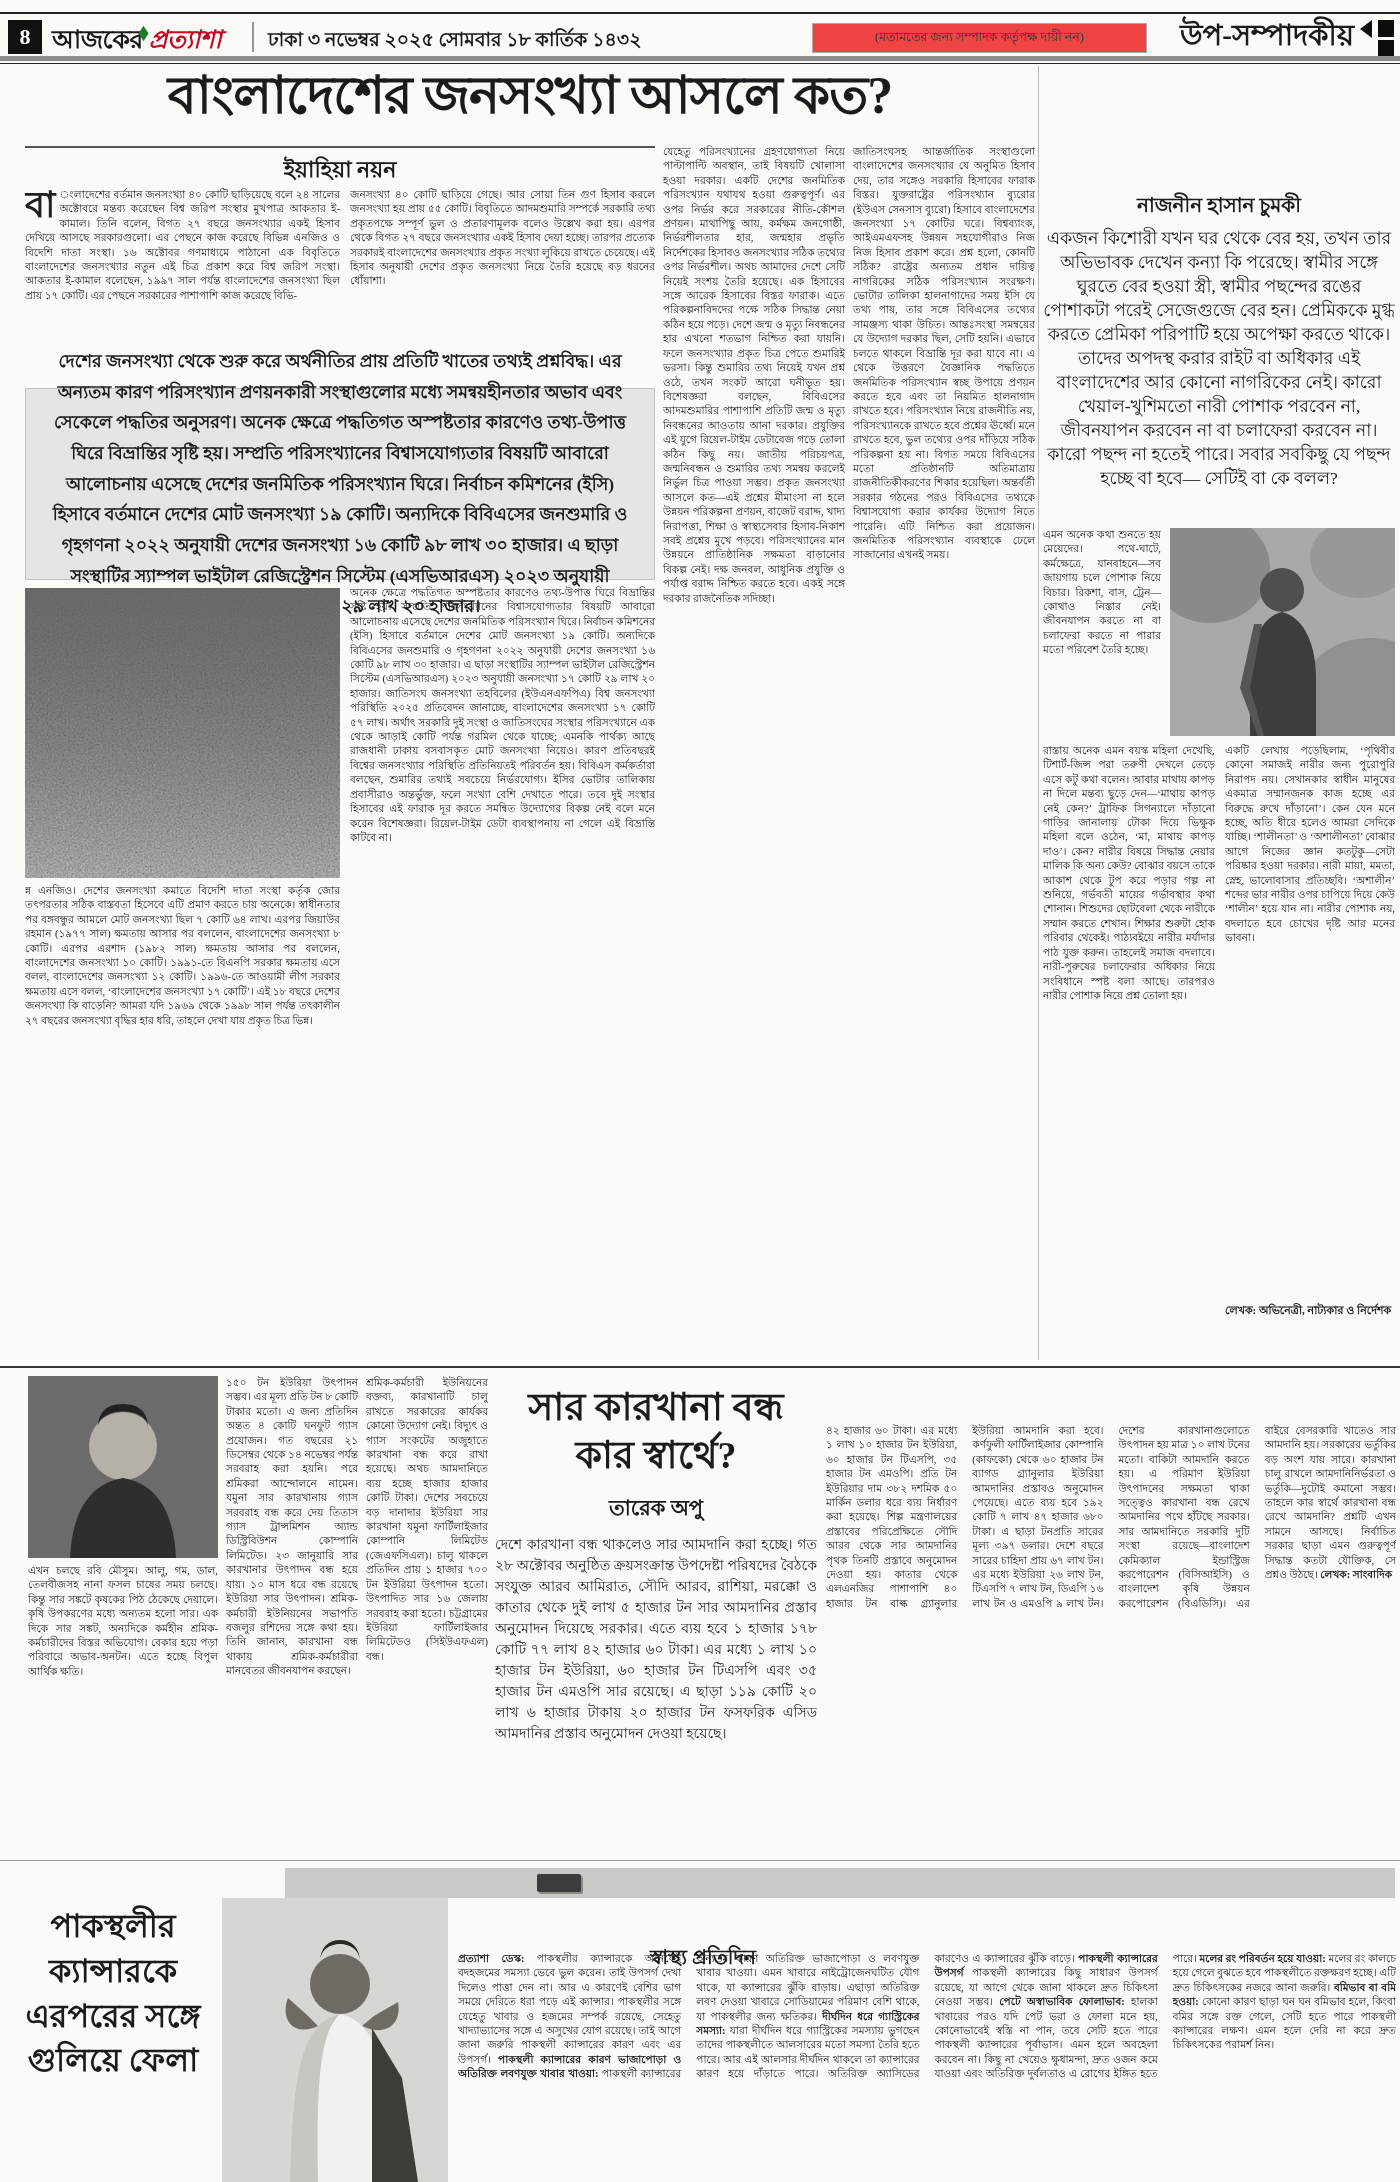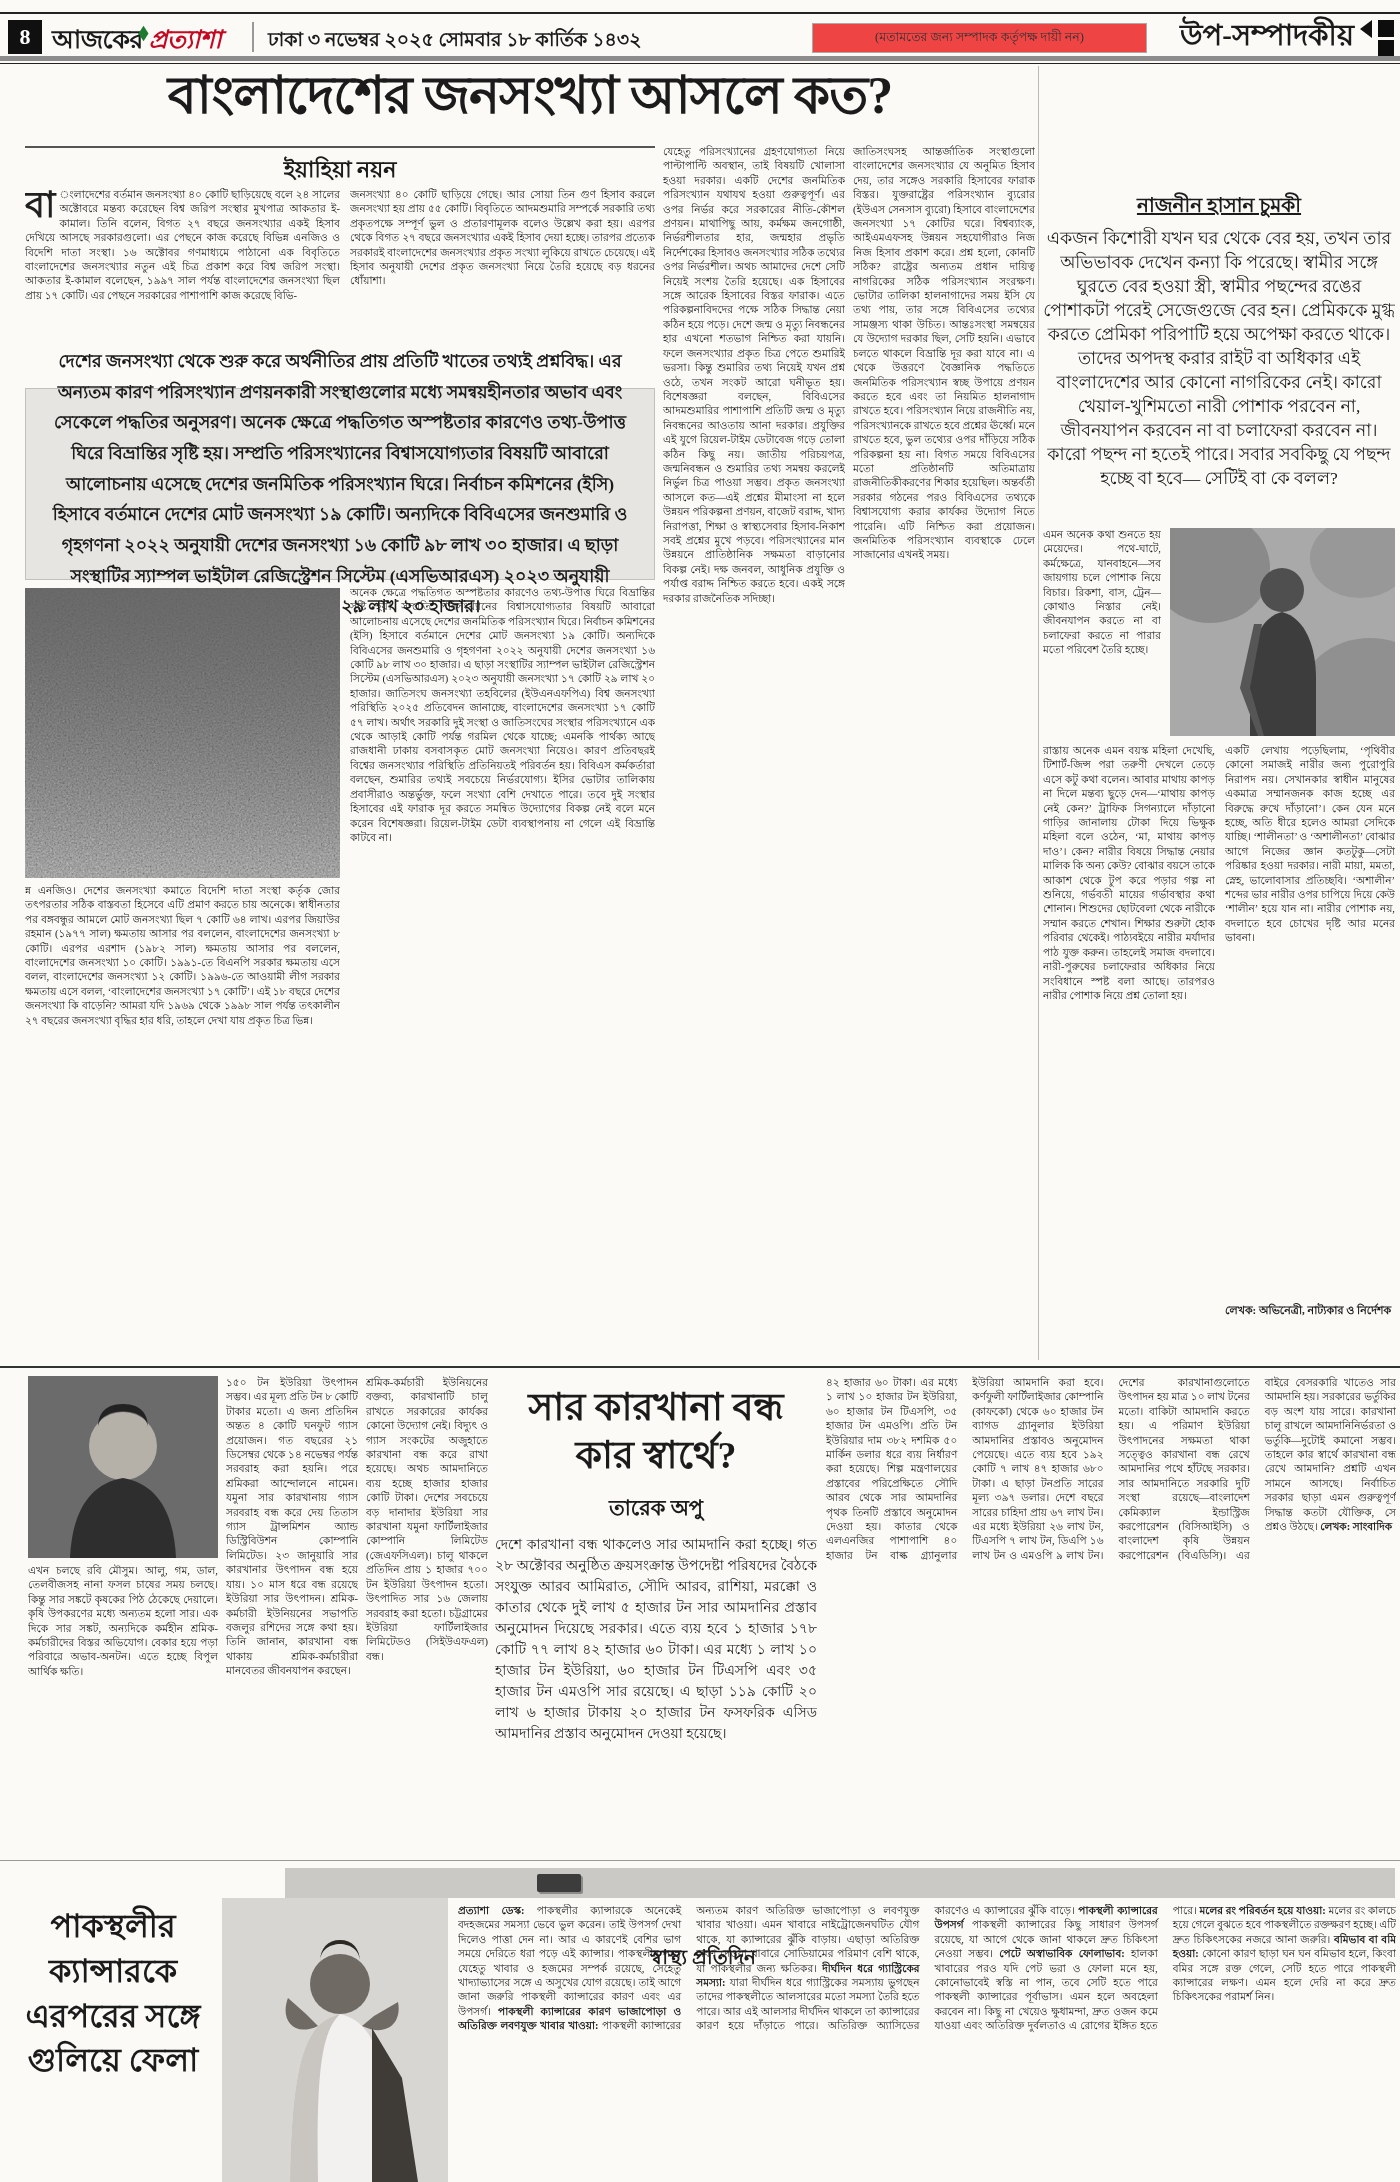--- a/index.html
+++ b/index.html
@@ -28,21 +28,21 @@
   .photo{background:#888;overflow:hidden;}
   .photo svg{display:block;}
   
   .edhl{font-size:34px;font-weight:bold;text-align:center;line-height:1.35;letter-spacing:-0.5px;}
   .edby{font-size:20px;font-weight:bold;text-align:center;}
   .edintro{font-size:17.5px;line-height:24px;text-align:center;overflow:hidden;}
   .credit{font-weight:bold;font-size:11px;}
   
   .fhl{font-size:38px;font-weight:bold;text-align:center;line-height:1.25;}
   .flead{font-size:14px;line-height:21px;text-align:justify;overflow:hidden;}
-  .multicol4{column-count:4;column-gap:15px;}
+  .multicol4{column-count:4;column-gap:15px;margin-top:48px;}
   .b{font-weight:bold;}
   
   .healthbar{background:#cbc9c6;}
   .hicon{background:#3c3c3c;border-radius:2px;box-shadow:2px 2px 0 #8d8b88;}
   .hl2{font-size:32px;font-weight:bold;text-align:center;line-height:1.4;}
   .hlabel{font-size:20px;font-weight:bold;}
 </style>
 </head>
 <body>
 
@@ -94,21 +94,21 @@
       <rect width="315" height="290" filter="url(#crowd)"></rect>
       <rect width="315" height="290" fill="url(#fade)"></rect>
     </svg>
   </div>
   <div class="abs tiny" style="left:25px;top:884px;width:315px;height:476px;">ন্ন এনজিও। দেশের জনসংখ্যা কমাতে বিদেশি দাতা সংস্থা কর্তৃক জোর তৎপরতার সঠিক বাস্তবতা হিসেবে এটি প্রমাণ করতে চায় অনেকে। স্বাধীনতার পর বঙ্গবন্ধুর আমলে মোট জনসংখ্যা ছিল ৭ কোটি ৬৪ লাখ। এরপর জিয়াউর রহমান (১৯৭৭ সাল) ক্ষমতায় আসার পর বললেন, বাংলাদেশের জনসংখ্যা ৮ কোটি। এরপর এরশাদ (১৯৮২ সাল) ক্ষমতায় আসার পর বললেন, বাংলাদেশের জনসংখ্যা ১০ কোটি। ১৯৯১-তে বিএনপি সরকার ক্ষমতায় এসে বলল, বাংলাদেশের জনসংখ্যা ১২ কোটি। ১৯৯৬-তে আওয়ামী লীগ সরকার ক্ষমতায় এসে বলল, ‘বাংলাদেশের জনসংখ্যা ১৭ কোটি’। এই ১৮ বছরে দেশের জনসংখ্যা কি বাড়েনি? আমরা যদি ১৯৬৯ থেকে ১৯৯৮ সাল পর্যন্ত তৎকালীন ২৭ বছরের জনসংখ্যা বৃদ্ধির হার ধরি, তাহলে দেখা যায় প্রকৃত চিত্র ভিন্ন।</div>
   <div class="abs tiny" style="left:350px;top:586px;width:305px;height:774px;">অনেক ক্ষেত্রে পদ্ধতিগত অস্পষ্টতার কারণেও তথ্য-উপাত্ত ঘিরে বিভ্রান্তির সৃষ্টি হয়। সম্প্রতি পরিসংখ্যানের বিশ্বাসযোগ্যতার বিষয়টি আবারো আলোচনায় এসেছে দেশের জনমিতিক পরিসংখ্যান ঘিরে। নির্বাচন কমিশনের (ইসি) হিসাবে বর্তমানে দেশের মোট জনসংখ্যা ১৯ কোটি। অন্যদিকে বিবিএসের জনশুমারি ও গৃহগণনা ২০২২ অনুযায়ী দেশের জনসংখ্যা ১৬ কোটি ৯৮ লাখ ৩০ হাজার। এ ছাড়া সংস্থাটির স্যাম্পল ভাইটাল রেজিস্ট্রেশন সিস্টেম (এসভিআরএস) ২০২৩ অনুযায়ী জনসংখ্যা ১৭ কোটি ২৯ লাখ ২০ হাজার। জাতিসংঘ জনসংখ্যা তহবিলের (ইউএনএফপিএ) বিশ্ব জনসংখ্যা পরিস্থিতি ২০২৫ প্রতিবেদন জানাচ্ছে, বাংলাদেশের জনসংখ্যা ১৭ কোটি ৫৭ লাখ। অর্থাৎ সরকারি দুই সংস্থা ও জাতিসংঘের সংস্থার পরিসংখ্যানে এক থেকে আড়াই কোটি পর্যন্ত গরমিল থেকে যাচ্ছে; এমনকি পার্থক্য আছে রাজধানী ঢাকায় বসবাসকৃত মোট জনসংখ্যা নিয়েও। কারণ প্রতিবছরই বিশ্বের জনসংখ্যার পরিস্থিতি প্রতিনিয়তই পরিবর্তন হয়। বিবিএস কর্মকর্তারা বলছেন, শুমারির তথ্যই সবচেয়ে নির্ভরযোগ্য। ইসির ভোটার তালিকায় প্রবাসীরাও অন্তর্ভুক্ত, ফলে সংখ্যা বেশি দেখাতে পারে। তবে দুই সংস্থার হিসাবের এই ফারাক দূর করতে সমন্বিত উদ্যোগের বিকল্প নেই বলে মনে করেন বিশেষজ্ঞরা। রিয়েল-টাইম ডেটা ব্যবস্থাপনায় না গেলে এই বিভ্রান্তি কাটবে না।</div>
   <div class="abs tiny" style="left:663px;top:145px;width:182px;height:1215px;">যেহেতু পরিসংখ্যানের গ্রহণযোগ্যতা নিয়ে পাল্টাপাল্টি অবস্থান, তাই বিষয়টি খোলাসা হওয়া দরকার। একটি দেশের জনমিতিক পরিসংখ্যান যথাযথ হওয়া গুরুত্বপূর্ণ। এর ওপর নির্ভর করে সরকারের নীতি-কৌশল প্রণয়ন। মাথাপিছু আয়, কর্মক্ষম জনগোষ্ঠী, নির্ভরশীলতার হার, জন্মহার প্রভৃতি নির্দেশকের হিসাবও জনসংখ্যার সঠিক তথ্যের ওপর নির্ভরশীল। অথচ আমাদের দেশে সেটি নিয়েই সংশয় তৈরি হয়েছে। এক হিসাবের সঙ্গে আরেক হিসাবের বিস্তর ফারাক। এতে পরিকল্পনাবিদদের পক্ষে সঠিক সিদ্ধান্ত নেয়া কঠিন হয়ে পড়ে। দেশে জন্ম ও মৃত্যু নিবন্ধনের হার এখনো শতভাগ নিশ্চিত করা যায়নি। ফলে জনসংখ্যার প্রকৃত চিত্র পেতে শুমারিই ভরসা। কিন্তু শুমারির তথ্য নিয়েই যখন প্রশ্ন ওঠে, তখন সংকট আরো ঘনীভূত হয়। বিশেষজ্ঞরা বলছেন, বিবিএসের আদমশুমারির পাশাপাশি প্রতিটি জন্ম ও মৃত্যু নিবন্ধনের আওতায় আনা দরকার। প্রযুক্তির এই যুগে রিয়েল-টাইম ডেটাবেজ গড়ে তোলা কঠিন কিছু নয়। জাতীয় পরিচয়পত্র, জন্মনিবন্ধন ও শুমারির তথ্য সমন্বয় করলেই নির্ভুল চিত্র পাওয়া সম্ভব। প্রকৃত জনসংখ্যা আসলে কত—এই প্রশ্নের মীমাংসা না হলে উন্নয়ন পরিকল্পনা প্রণয়ন, বাজেট বরাদ্দ, খাদ্য নিরাপত্তা, শিক্ষা ও স্বাস্থ্যসেবার হিসাব-নিকাশ সবই প্রশ্নের মুখে পড়বে। পরিসংখ্যানের মান উন্নয়নে প্রাতিষ্ঠানিক সক্ষমতা বাড়ানোর বিকল্প নেই। দক্ষ জনবল, আধুনিক প্রযুক্তি ও পর্যাপ্ত বরাদ্দ নিশ্চিত করতে হবে। একই সঙ্গে দরকার রাজনৈতিক সদিচ্ছা।</div>
   <div class="abs tiny" style="left:853px;top:145px;width:182px;height:1215px;">জাতিসংঘসহ আন্তর্জাতিক সংস্থাগুলো বাংলাদেশের জনসংখ্যার যে অনুমিত হিসাব দেয়, তার সঙ্গেও সরকারি হিসাবের ফারাক বিস্তর। যুক্তরাষ্ট্রের পরিসংখ্যান ব্যুরোর (ইউএস সেনসাস ব্যুরো) হিসাবে বাংলাদেশের জনসংখ্যা ১৭ কোটির ঘরে। বিশ্বব্যাংক, আইএমএফসহ উন্নয়ন সহযোগীরাও নিজ নিজ হিসাব প্রকাশ করে। প্রশ্ন হলো, কোনটি সঠিক? রাষ্ট্রের অন্যতম প্রধান দায়িত্ব নাগরিকের সঠিক পরিসংখ্যান সংরক্ষণ। ভোটার তালিকা হালনাগাদের সময় ইসি যে তথ্য পায়, তার সঙ্গে বিবিএসের তথ্যের সামঞ্জস্য থাকা উচিত। আন্তঃসংস্থা সমন্বয়ের যে উদ্যোগ দরকার ছিল, সেটি হয়নি। এভাবে চলতে থাকলে বিভ্রান্তি দূর করা যাবে না। এ থেকে উত্তরণে বৈজ্ঞানিক পদ্ধতিতে জনমিতিক পরিসংখ্যান স্বচ্ছ উপায়ে প্রণয়ন করতে হবে এবং তা নিয়মিত হালনাগাদ রাখতে হবে। পরিসংখ্যান নিয়ে রাজনীতি নয়, পরিসংখ্যানকে রাখতে হবে প্রশ্নের ঊর্ধ্বে। মনে রাখতে হবে, ভুল তথ্যের ওপর দাঁড়িয়ে সঠিক পরিকল্পনা হয় না। বিগত সময়ে বিবিএসের মতো প্রতিষ্ঠানটি অতিমাত্রায় রাজনীতিকীকরণের শিকার হয়েছিল। অন্তর্বর্তী সরকার গঠনের পরও বিবিএসের তথ্যকে বিশ্বাসযোগ্য করার কার্যকর উদ্যোগ নিতে পারেনি। এটি নিশ্চিত করা প্রয়োজন। জনমিতিক পরিসংখ্যান ব্যবস্থাকে ঢেলে সাজানোর এখনই সময়।</div>
 
   <div class="abs" style="left:1038px;top:66px;width:1px;height:1294px;background:#bdbbb8;"></div>
-  <div class="abs edby" style="left:1043px;top:190px;width:352px;text-decoration:underline;">নাজনীন হাসান চুমকী</div>
+  <div class="abs edby" style="left:1043px;top:190px;width:352px;">নাজনীন হাসান চুমকী</div>
   <div class="abs edintro" style="left:1043px;top:226px;width:352px;height:292px;">একজন কিশোরী যখন ঘর থেকে বের হয়, তখন তার অভিভাবক দেখেন কন্যা কি পরেছে। স্বামীর সঙ্গে ঘুরতে বের হওয়া স্ত্রী, স্বামীর পছন্দের রঙের পোশাকটা পরেই সেজেগুজে বের হন। প্রেমিককে মুগ্ধ করতে প্রেমিকা পরিপাটি হয়ে অপেক্ষা করতে থাকে। তাদের অপদস্থ করার রাইট বা অধিকার এই বাংলাদেশের আর কোনো নাগরিকের নেই। কারো খেয়াল-খুশিমতো নারী পোশাক পরবেন না, জীবনযাপন করবেন না বা চলাফেরা করবেন না। কারো পছন্দ না হতেই পারে। সবার সবকিছু যে পছন্দ হচ্ছে বা হবে— সেটিই বা কে বলল?</div>
 
   <div class="abs tiny" style="left:1043px;top:528px;width:118px;height:208px;">এমন অনেক কথা শুনতে হয় মেয়েদের। পথে-ঘাটে, কর্মক্ষেত্রে, যানবাহনে—সব জায়গায় চলে পোশাক নিয়ে বিচার। রিকশা, বাস, ট্রেন—কোথাও নিস্তার নেই। জীবনযাপন করতে না বা চলাফেরা করতে না পারার মতো পরিবেশ তৈরি হচ্ছে।</div>
   <div class="abs photo" style="left:1170px;top:528px;width:225px;height:208px;">
     <svg width="225" height="208" xmlns="http://www.w3.org/2000/svg">
       <rect width="225" height="208" fill="#a9a9a9"></rect>
       <ellipse cx="40" cy="40" rx="60" ry="55" fill="#8a8a8a"></ellipse>
       <ellipse cx="200" cy="170" rx="70" ry="60" fill="#909090"></ellipse>
       <ellipse cx="190" cy="30" rx="50" ry="40" fill="#989898"></ellipse>
       <circle cx="112" cy="62" r="22" fill="#4f4f4f"></circle>

